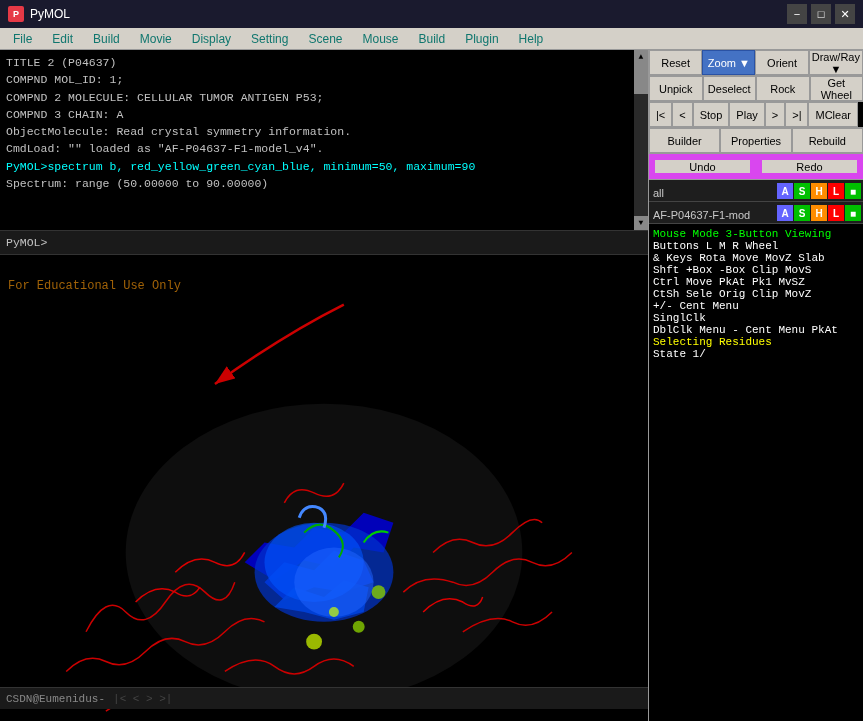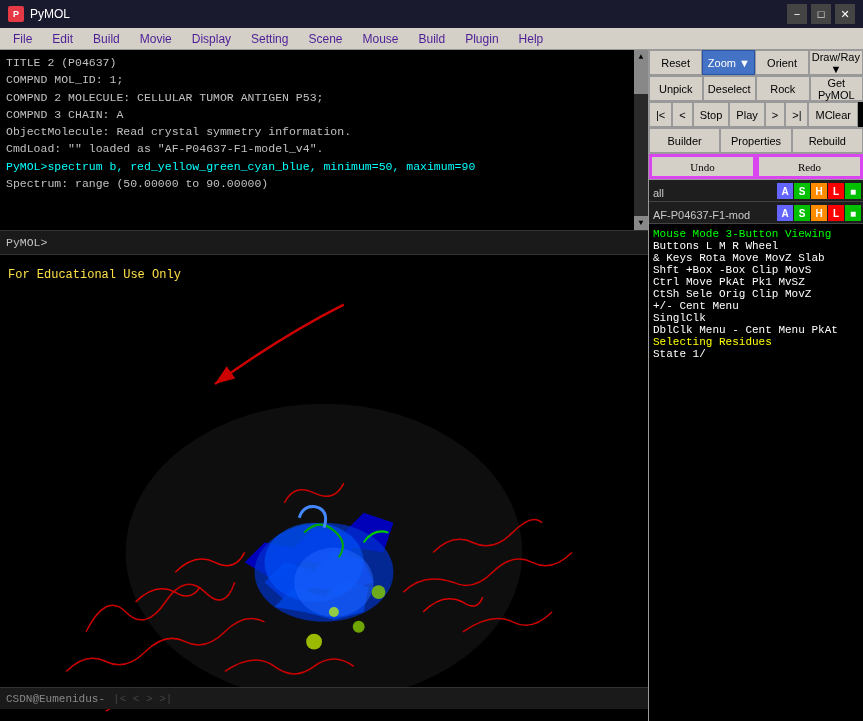--- a/index.html
+++ b/index.html
@@ -60,21 +60,21 @@
       display: flex;
       align-items: center;
       padding: 0 4px;
       gap: 2px;
       border-bottom: 1px solid #999;
     }
     .menu-item {
       padding: 2px 8px;
       font-family: Arial, sans-serif;
       font-size: 12px;
-      color: #4c1d95;
+      color: #0f766e;
       cursor: pointer;
       border: 1px solid transparent;
     }
 
     
     #main-container {
       display: flex;
       height: calc(721px - 28px - 22px);
     }
 
@@ -140,23 +140,23 @@
     
     #viewport {
       flex: 1;
       background: #000;
       position: relative;
       overflow: hidden;
       border-top: 1px solid #333;
     }
     #educational-text {
       position: absolute;
-      top: 13px;
+      top: 24px;
       left: 8px;
-      color: #fde047;
+      color: #a16207;
       font-size: 12px;
       z-index: 10;
     }
     #molecule-canvas {
       width: 100%;
       height: 100%;
       position: absolute;
       top: 0; left: 0;
     }
     #bottom-bar {
@@ -259,22 +259,22 @@
 
     
     .undo-row {
       display: flex;
       border-bottom: 1px solid #999;
       height: 26px;
     }
     .undo-btn {
       flex: 1;
       background: #d4d0c8;
-      border: 3px solid #d946ef;
-      font-family: Liberation Serif, serif;
+      border: 6px solid #d946ef;
+      font-family: Liberation Sans, sans-serif;
       font-size: 11px;
       cursor: pointer;
       text-align: right;
       display: flex; align-items: center; justify-content: center;
     }
   </style>
 </head>
 <body>
 
 <div id="title-bar">
@@ -399,21 +399,21 @@
       <button class="tb-btn">Reset</button>
       <button class="tb-btn blue-bg">Zoom ▼</button>
       <button class="tb-btn">Orient</button>
       <button class="tb-btn">Draw/Ray ▼</button>
     </div>
 
     <div class="toolbar-row">
       <button class="tb-btn">Unpick</button>
       <button class="tb-btn">Deselect</button>
       <button class="tb-btn">Rock</button>
-      <button class="tb-btn">Get PyMOL</button>
+      <button class="tb-btn">Get Wheel</button>
     </div>
 
     <div class="nav-row">
       <button class="nav-btn">|&lt;</button>
       <button class="nav-btn">&lt;</button>
       <button class="nav-btn">Stop</button>
       <button class="nav-btn">Play</button>
       <button class="nav-btn">&gt;</button>
       <button class="nav-btn">&gt;|</button>
       <button class="nav-btn">MClear</button>

